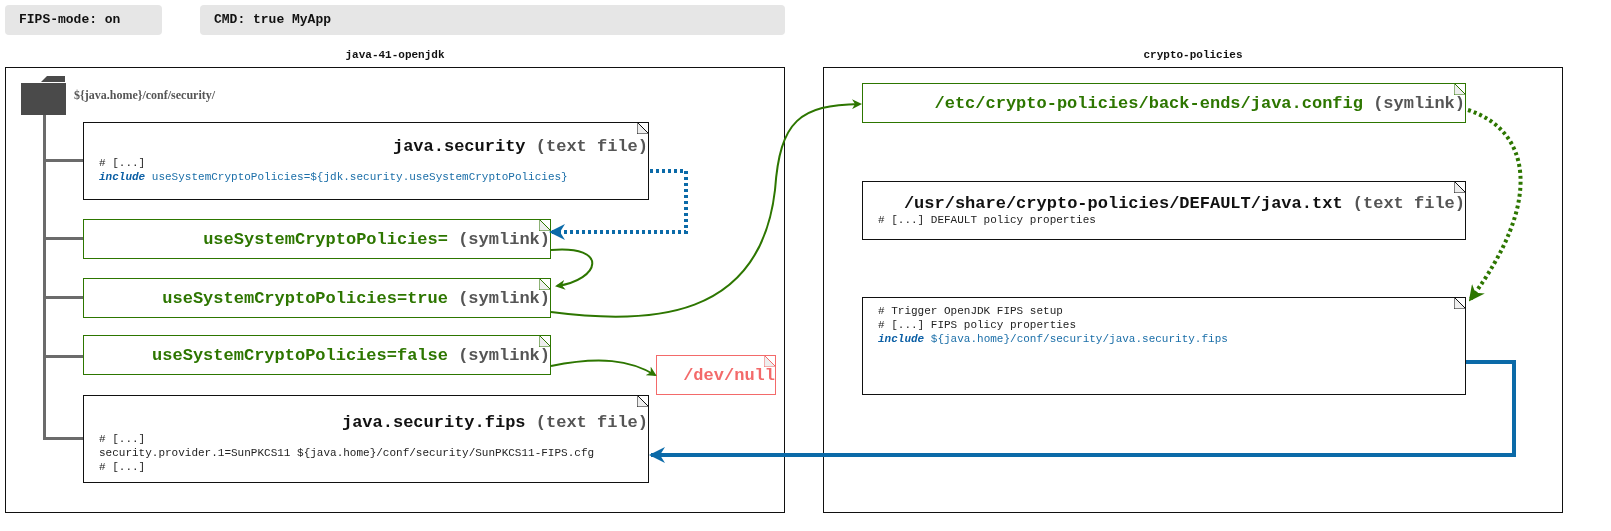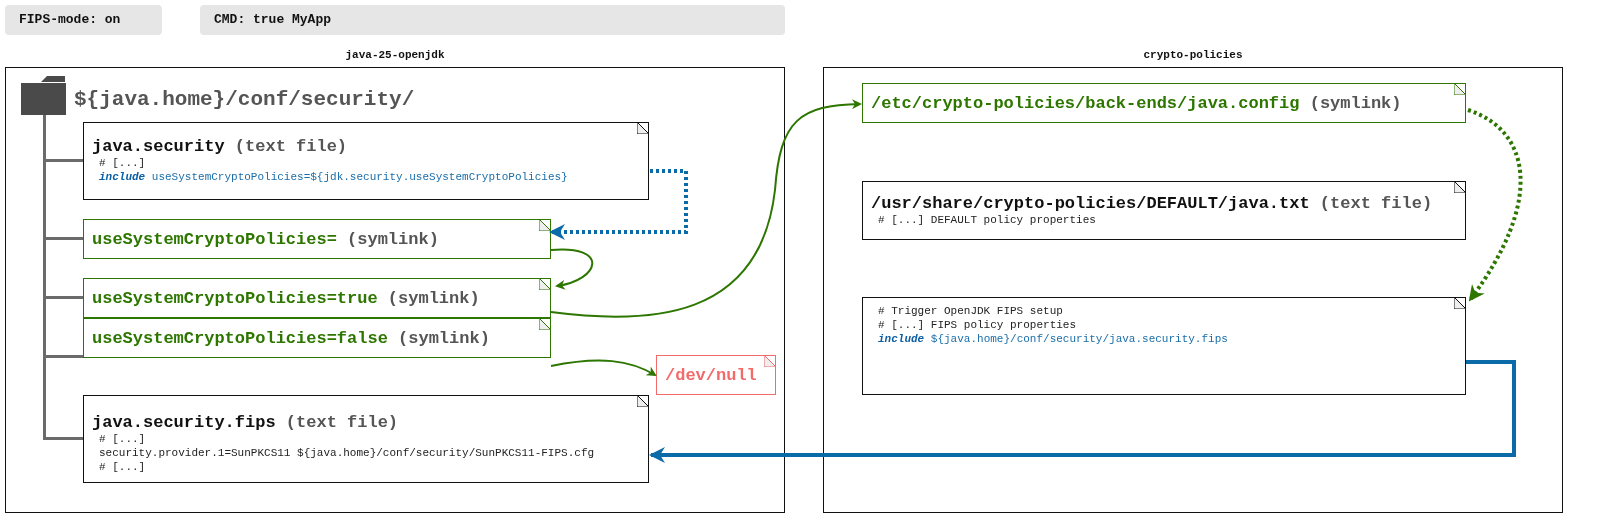--- a/index.html
+++ b/index.html
@@ -7,39 +7,39 @@
          font-family:"Liberation Mono", "DejaVu Sans Mono", monospace; }
   .pill { position:absolute; top:5px; height:30px; background:#e6e6e6; border-radius:4px;
           font-size:13px; font-weight:bold; color:#111; line-height:30px; padding-left:14px; box-sizing:border-box; }
   .group-label { position:absolute; font-size:11px; font-weight:bold; color:#111; text-align:center; }
   .group { position:absolute; border:1px solid #111; box-sizing:border-box; }
   .note { position:absolute; background:#fff; border:1px solid #111; box-sizing:border-box;
           padding:6px 0 0 8px; }
   .note.green { border-color:#2d7600; }
   .note.red { border-color:#f36a6a; }
   .fold { position:absolute; top:-1px; right:-1px; width:12px; height:12px; }
-  .title { font-size:17px; font-weight:bold; white-space:nowrap; color:#111; }
+  .title { font-size:17px; font-weight:bold; white-space:nowrap; color:#111;text-align:right; }
   .title .kind { color:#555; }
   .green .title .name { color:#2d7600; }
   .red .title .name { color:#f36a6a; }
   .line { font-size:11px; color:#222; white-space:nowrap; line-height:14px; padding-left:7px; }
   .line .kw { font-weight:bold; font-style:italic; color:#0b5fa5; }
   .line .kwrest { color:#1a6ea8; }
   .tree-v { position:absolute; background:#6b6b6b; }
   .tree-h { position:absolute; height:3px; background:#6b6b6b; }
-  .folder-label { position:absolute; font-size:21px; font-weight:bold; color:#555; white-space:nowrap; }
+  .folder-label { position:absolute; font-size:12px; font-weight:bold; color:#555; white-space:nowrap;font-family:Liberation Serif, serif; }
   svg.overlay { position:absolute; left:0; top:0; pointer-events:none; }
 </style>
 </head>
 <body>
 
 <div class="pill" style="left:5px; width:157px;"><span>FIPS-mode: on</span></div>
 <div class="pill" style="left:200px; width:585px;"><span>CMD: true MyApp</span></div>
 
-<div class="group-label" style="left:5px; width:780px; top:49px;">java-25-openjdk</div>
+<div class="group-label" style="left:5px; width:780px; top:49px;">java-41-openjdk</div>
 <div class="group-label" style="left:823px; width:740px; top:49px;">crypto-policies</div>
 
 <div class="group" style="left:5px; top:67px; width:780px; height:446px;"></div>
 <div class="group" style="left:823px; top:67px; width:740px; height:446px;"></div>
 
 <svg style="position:absolute; left:21px; top:76px;" width="46" height="40">
   <path d="M26 0 L44 0 L44 6 L20 6 Z" fill="#4a4a4a"></path>
   <rect x="0" y="7" width="45" height="32" fill="#4a4a4a"></rect>
 </svg>
 <div class="folder-label" style="left:74px; top:88px;">${java.home}/conf/security/</div>
@@ -68,21 +68,21 @@
   <div class="title" style="margin-top:4px;"><span class="name">useSystemCryptoPolicies=</span><span class="kind"> (symlink)</span></div>
 </div>
 
 <div class="note green" style="left:83px; top:278px; width:468px; height:40px;">
   <svg class="fold" viewBox="0 0 12 12">
       <path d="M0 0 L12 12 L0 12 Z" fill="#eee" stroke="#2d7600"></path>
     </svg>
   <div class="title" style="margin-top:4px;"><span class="name">useSystemCryptoPolicies=true</span><span class="kind"> (symlink)</span></div>
 </div>
 
-<div class="note green" style="left:83px; top:318px; width:468px; height:40px;">
+<div class="note green" style="left:83px; top:335px; width:468px; height:40px;">
   <svg class="fold" viewBox="0 0 12 12">
       <path d="M0 0 L12 12 L0 12 Z" fill="#eee" stroke="#2d7600"></path>
     </svg>
   <div class="title" style="margin-top:4px;"><span class="name">useSystemCryptoPolicies=false</span><span class="kind"> (symlink)</span></div>
 </div>
 
 <div class="note red" style="left:656px; top:355px; width:120px; height:40px;">
   <svg class="fold" viewBox="0 0 12 12">
       <path d="M0 0 L12 12 L0 12 Z" fill="#eee" stroke="#f36a6a"></path>
     </svg>

